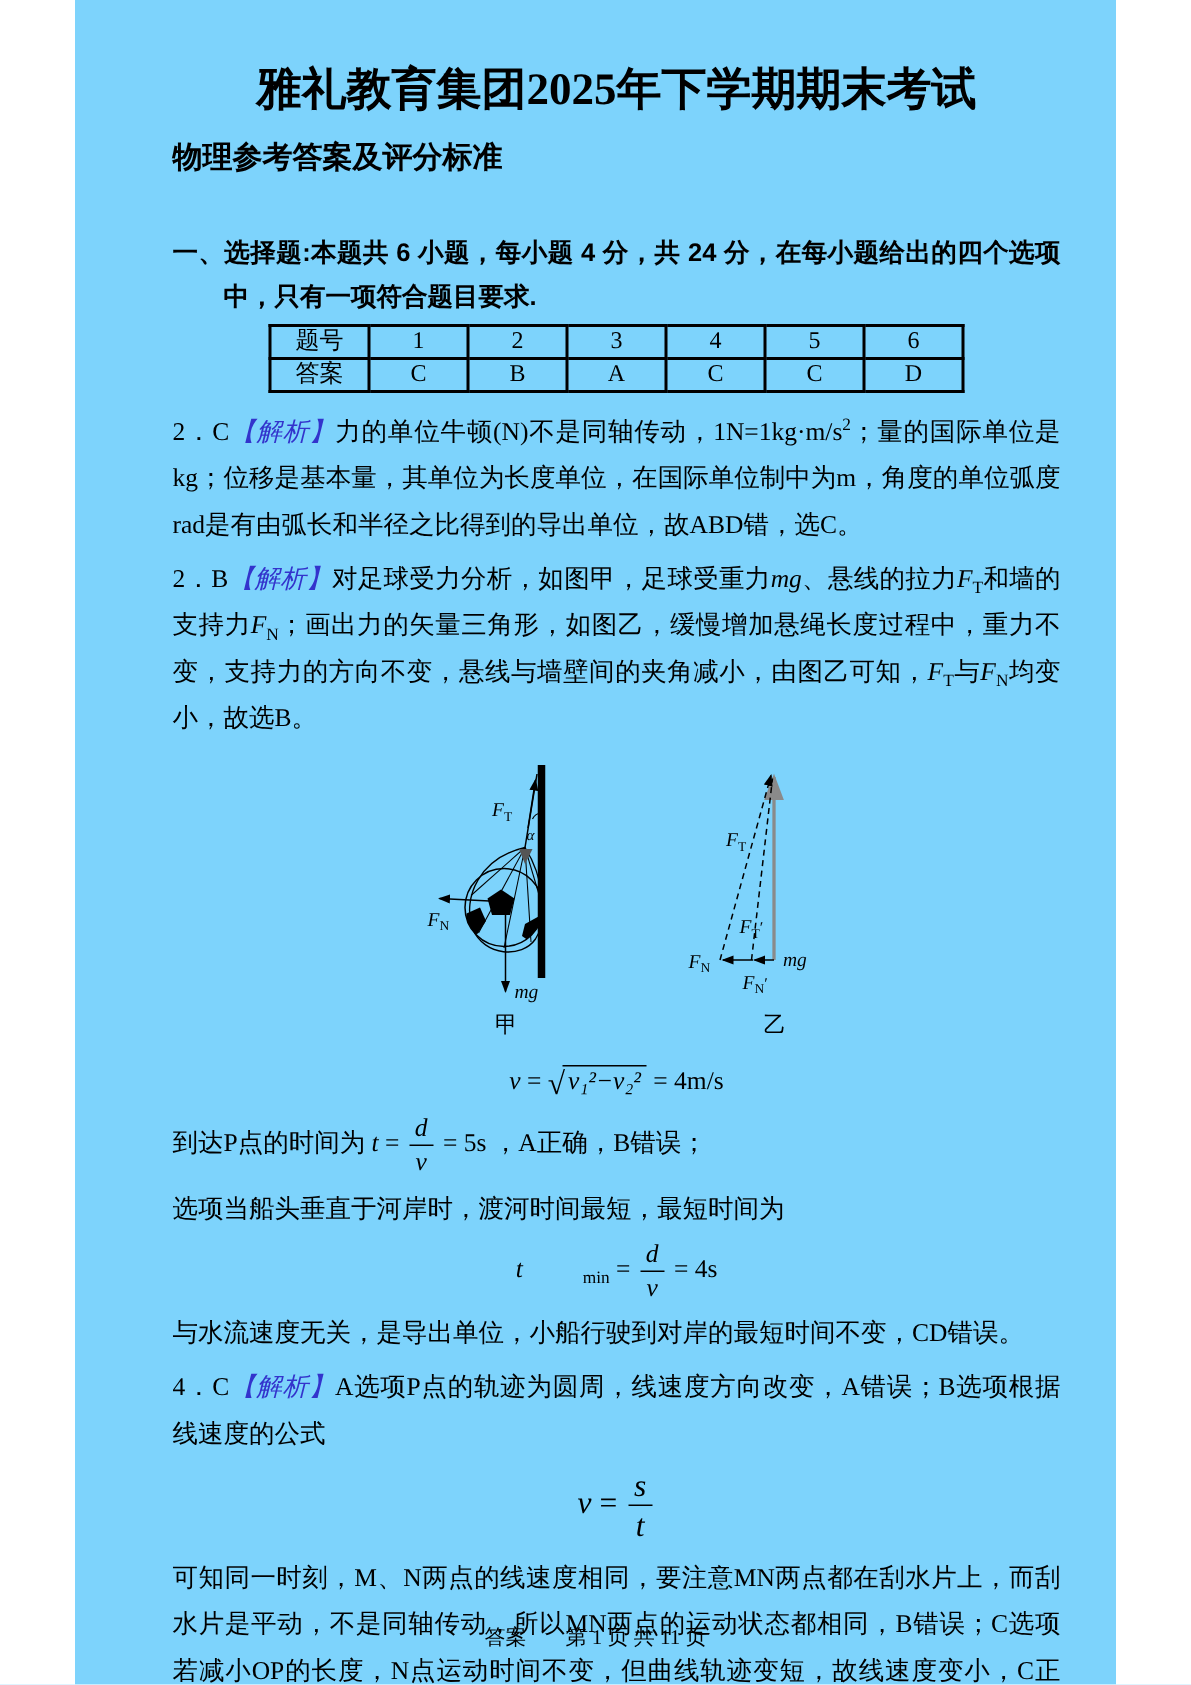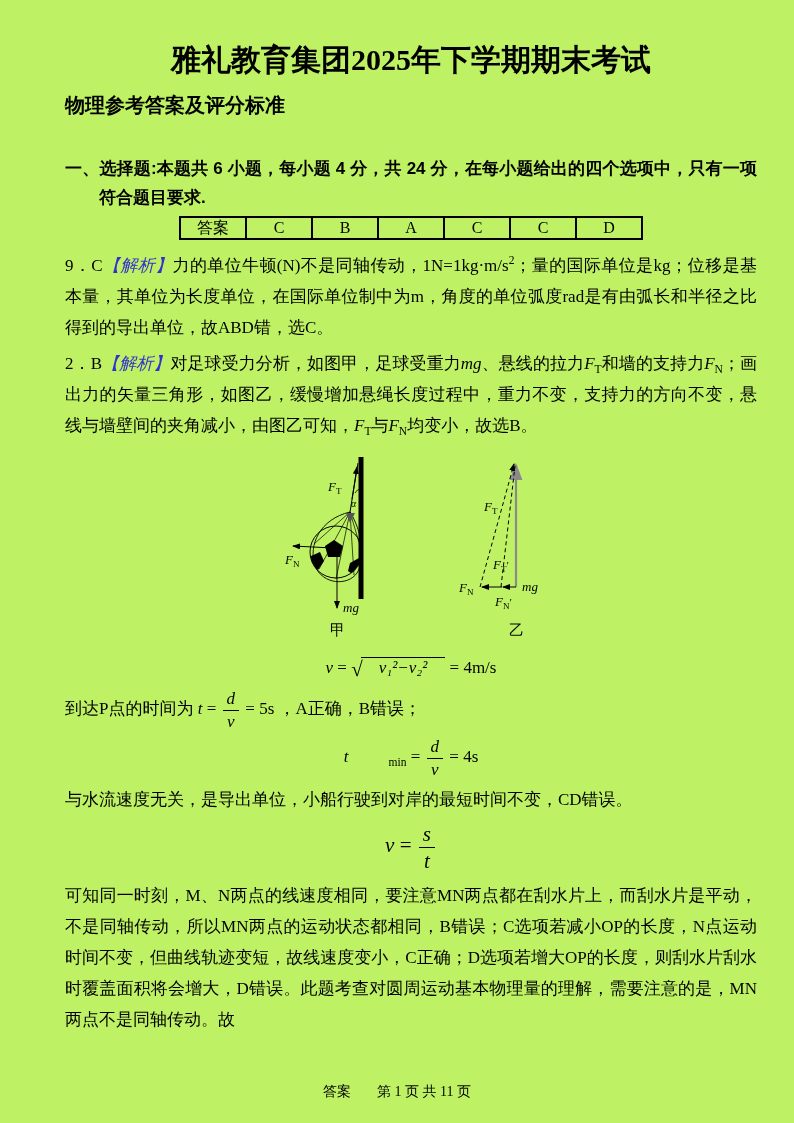--- a/index.html
+++ b/index.html
@@ -1,21 +1,21 @@
 <!DOCTYPE html>
 <html><head>
 <meta charset="utf-8">
 <style>
   * { margin:0; padding:0; box-sizing:border-box; }
   html,body { background:#ffffff; }
   .page {
     position:relative;
-    width:794px; height:1123px;
+    width:694px; height:1123px;
     margin:0 auto;
-    background:#bef264;
+    background:#7dd3fc;
     color:#000;
     font-family:"Liberation Serif","DejaVu Serif",serif;
     font-size:17px;
     padding:40px 37px 0 65px;
     overflow:hidden;
   }
   .doc-title {
     text-align:center;
     font-size:30px;
     font-weight:bold;
@@ -82,21 +82,21 @@
     display:inline-block;
     vertical-align:middle;
     text-align:center;
     line-height:1.05;
     margin:0 2px;
   }
   .frac .fnum { display:block; border-bottom:1.4px solid #000; padding:1px 4px 2px 4px; }
   .frac .fden { display:block; padding:2px 4px 1px 4px; }
   .sqrt { white-space:nowrap; }
   .sqrt-sym { font-size:21px; vertical-align:-3px; letter-spacing:-2px; }
-  .radicand { border-top:1.4px solid #000; padding:0 18px; }
+  .radicand { border-top:1.4px solid #000; padding:0 4px; }
   .page-footer {
     position:absolute;
     left:0; right:0; bottom:22px;
     text-align:center;
     font-size:14px;
     color:#000;
   }
   .footer-gap { display:inline-block; width:26px; }
   svg text { font-family:"Liberation Serif","DejaVu Serif",serif; }
 </style>
@@ -105,33 +105,42 @@
 
 <div class="page">
 
   <div class="doc-title">雅礼教育集团2025年下学期期末考试</div>
   <div class="doc-subtitle">物理参考答案及评分标准</div>
 
   <div class="section-heading"><span>一、</span><span>选择题:本题共 6 小题，每小题 4 分，共 24 分，在每小题给出的四个选项中，只有一项符合题目要求.</span></div>
 
   <table class="answers">
     <tbody>
+        <tr>
+      <td>题号</td>
+      <td>1</td>
+      <td>2</td>
+      <td>3</td>
+      <td>4</td>
+      <td>5</td>
+      <td>6</td>
+    </tr>
     <tr>
       <td>答案</td>
       <td>C</td>
       <td>B</td>
       <td>A</td>
       <td>C</td>
       <td>C</td>
       <td>D</td>
     </tr>
   </tbody>
     </table>
 
-  <p class="para"><span class="run-n">9．C</span><span class="run-blue">【解析】</span><span class="run-n">力的单位牛顿(N)不是同轴传动，1N=1kg·m/s</span><span class="run-sup">2</span><span class="run-n">；量的国际单位是kg；位移是基本量，其单位为长度单位，在国际单位制中为m，角度的单位弧度rad是有由弧长和半径之比得到的导出单位，故ABD错，选C。</span></p>
+  <p class="para"><span class="run-n">2．C</span><span class="run-blue">【解析】</span><span class="run-n">力的单位牛顿(N)不是同轴传动，1N=1kg·m/s</span><span class="run-sup">2</span><span class="run-n">；量的国际单位是kg；位移是基本量，其单位为长度单位，在国际单位制中为m，角度的单位弧度rad是有由弧长和半径之比得到的导出单位，故ABD错，选C。</span></p>
 
   <p class="para"><span class="run-n">2．B</span><span class="run-blue">【解析】</span><span class="run-n">对足球受力分析，如图甲，足球受重力</span><span class="run-i">mg</span><span class="run-n">、悬线的拉力</span><span class="run-i">F</span><span class="run-sub">T</span><span class="run-n">和墙的支持力</span><span class="run-i">F</span><span class="run-sub">N</span><span class="run-n">；画出力的矢量三角形，如图乙，缓慢增加悬绳长度过程中，重力不变，支持力的方向不变，悬线与墙壁间的夹角减小，由图乙可知，</span><span class="run-i">F</span><span class="run-sub">T</span><span class="run-n">与</span><span class="run-i">F</span><span class="run-sub">N</span><span class="run-n">均变小，故选B。</span></p>
 
   <div class="figure-row">
 
     <svg width="140" height="196" viewBox="0 0 140 196">
       <defs>
         <marker id="aj" markerWidth="9" markerHeight="8" refX="7" refY="3" orient="auto">
           <path d="M0,0 L8,3 L0,6 Z" fill="#000"></path>
         </marker>
@@ -200,30 +209,32 @@
 
   <p class="para">
     <span>到达P点的时间为</span>
     <span class="var">t</span>
     <span>=</span>
     <span class="frac"><span class="fnum var">d</span><span class="fden var">v</span></span>
     <span>= 5s</span>
     <span>，A正确，B错误；</span>
   </p>
 
+  <p class="para">选项当船头垂直于河岸时，渡河时间最短，最短时间为</p>
 
   <div class="formula">
     <span class="var">t</span><span class="sub">min</span>
     <span>=</span>
     <span class="frac"><span class="fnum var">d</span><span class="fden var">v</span></span>
     <span>= 4s</span>
   </div>
 
   <p class="para">与水流速度无关，是导出单位，小船行驶到对岸的最短时间不变，CD错误。</p>
 
+  <p class="para"><span class="run-n">4．C</span><span class="run-blue">【解析】</span><span class="run-n">A选项P点的轨迹为圆周，线速度方向改变，A错误；B选项根据线速度的公式</span></p>
 
   <div class="formula formula-big">
     <span class="var">v</span>
     <span>=</span>
     <span class="frac"><span class="fnum var">s</span><span class="fden var">t</span></span>
   </div>
 
   <p class="para">可知同一时刻，M、N两点的线速度相同，要注意MN两点都在刮水片上，而刮水片是平动，不是同轴传动，所以MN两点的运动状态都相同，B错误；C选项若减小OP的长度，N点运动时间不变，但曲线轨迹变短，故线速度变小，C正确；D选项若增大OP的长度，则刮水片刮水时覆盖面积将会增大，D错误。此题考查对圆周运动基本物理量的理解，需要注意的是，MN两点不是同轴传动。故</p>
 
   <div class="page-footer">

